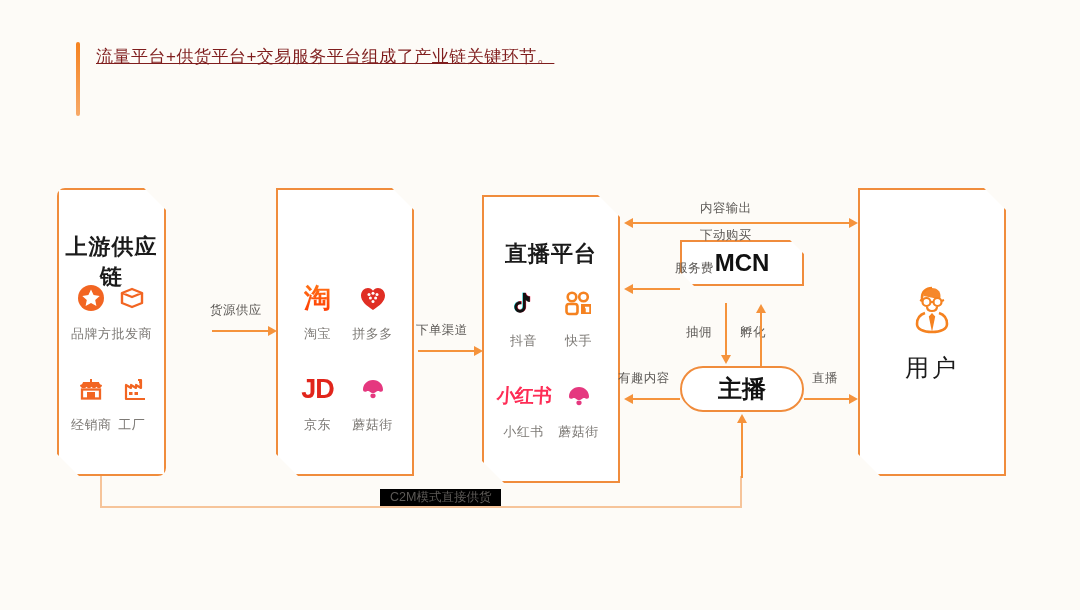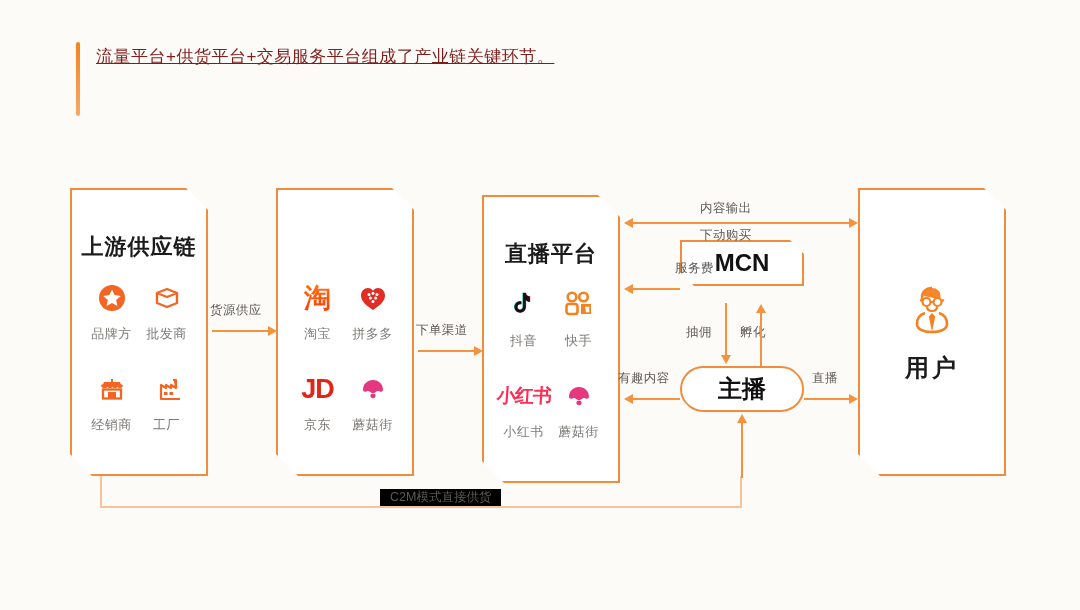--- a/index.html
+++ b/index.html
@@ -96,21 +96,21 @@
 </head>
 <body>
 
 <div id="stage">
 
   <div class="header">
     <div class="header-bar"></div>
     <div class="subtitle">流量平台+供货平台+交易服务平台组成了产业链关键环节。</div>
   </div>
 
-  <div class="card" style="left:70px; top:188px; width:138px; height:288px;">
+  <div class="card" style="left:57px; top:188px; width:109px; height:288px;border-radius:8px;">
     <div class="card-inner">
       <div class="card-title">上游供应链</div>
       <div class="cell-grid">
 
         <div class="cell">
           <div class="cell-icon">
             <svg width="30" height="30" viewBox="0 0 30 30">
               <circle cx="15" cy="15" r="13" fill="#f26522"></circle>
               <path d="M15 6.5l2.6 5.6 6.1.8-4.5 4.2 1.2 6-5.4-3-5.4 3 1.2-6-4.5-4.2 6.1-.8z" fill="#fff"></path>
             </svg>
@@ -262,21 +262,21 @@
           <path d="M29 6c-6 0-10 4-10 9.5 0 1 .2 2 .4 2.6" fill="none" stroke="#f58220" stroke-width="2.6"></path>
           <path d="M20.5 14c0-5 3.6-8 8.5-8s8.5 3 8.5 8c0 1.2-.2 2.3-.6 3.2" fill="#f58220" opacity="0.95"></path>
           <circle cx="23.5" cy="20" r="4" fill="none" stroke="#f58220" stroke-width="2.2"></circle>
           <circle cx="34.5" cy="20" r="4" fill="none" stroke="#f58220" stroke-width="2.2"></circle>
           <path d="M27.5 20h3M19.5 19l-2.5-1M38.5 19l2.5-1" stroke="#f58220" stroke-width="2.2" fill="none"></path>
           <path d="M24 24.5c0 3 1.5 4.5 5 4.5s5-1.5 5-4.5" fill="none" stroke="#f58220" stroke-width="2.2"></path>
           <path d="M22 31c-5 1.6-8 5.6-8 11 0 5 6 8 15 8s15-3 15-8c0-5.4-3-9.4-8-11" fill="none" stroke="#f58220" stroke-width="2.6"></path>
           <path d="M29 31l-3.2 3.4L29 50l3.2-15.6z" fill="#f58220"></path>
         </svg>
       </div>
-      <div style="position:absolute; left:0; right:0; top:162px; text-align:center; font-size:24px; font-weight:bold; color:#1b1b1b; letter-spacing:3px;">用户</div>
+      <div style="position:absolute; left:0; right:0; top:162px; text-align:center; font-size:24px; font-weight:normal; color:#1b1b1b; letter-spacing:3px;">用户</div>
     </div>
   </div>
 
   <div class="midbox" style="left:680px; top:240px; width:124px; height:46px;">
     <span>MCN</span>
   </div>
   <div class="midbox" style="left:680px; top:366px; width:124px; height:46px;border-radius:23px;">
     <span>主播</span>
   </div>
 

